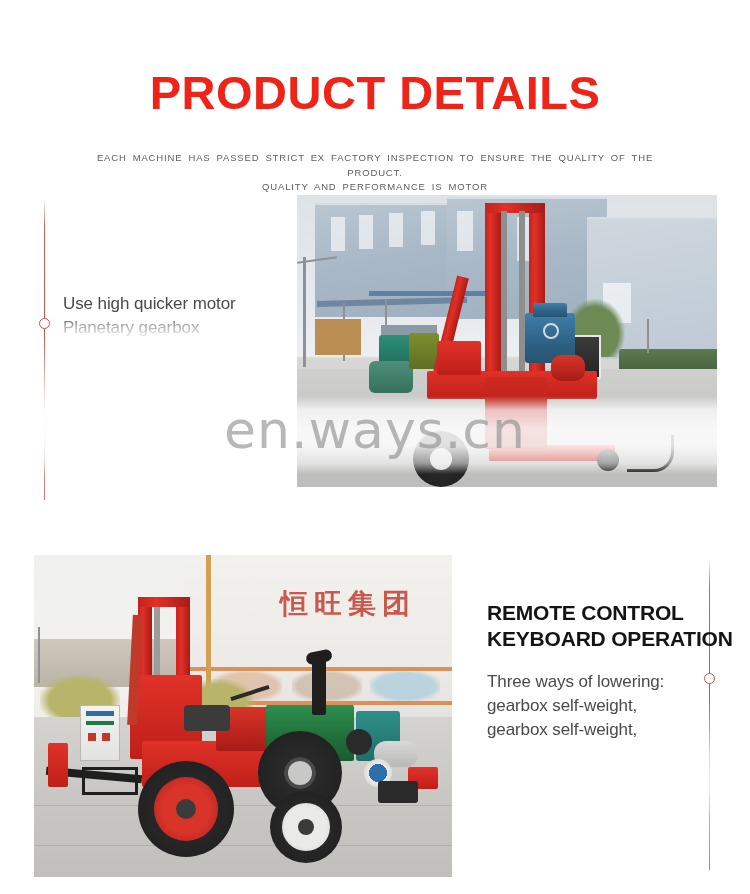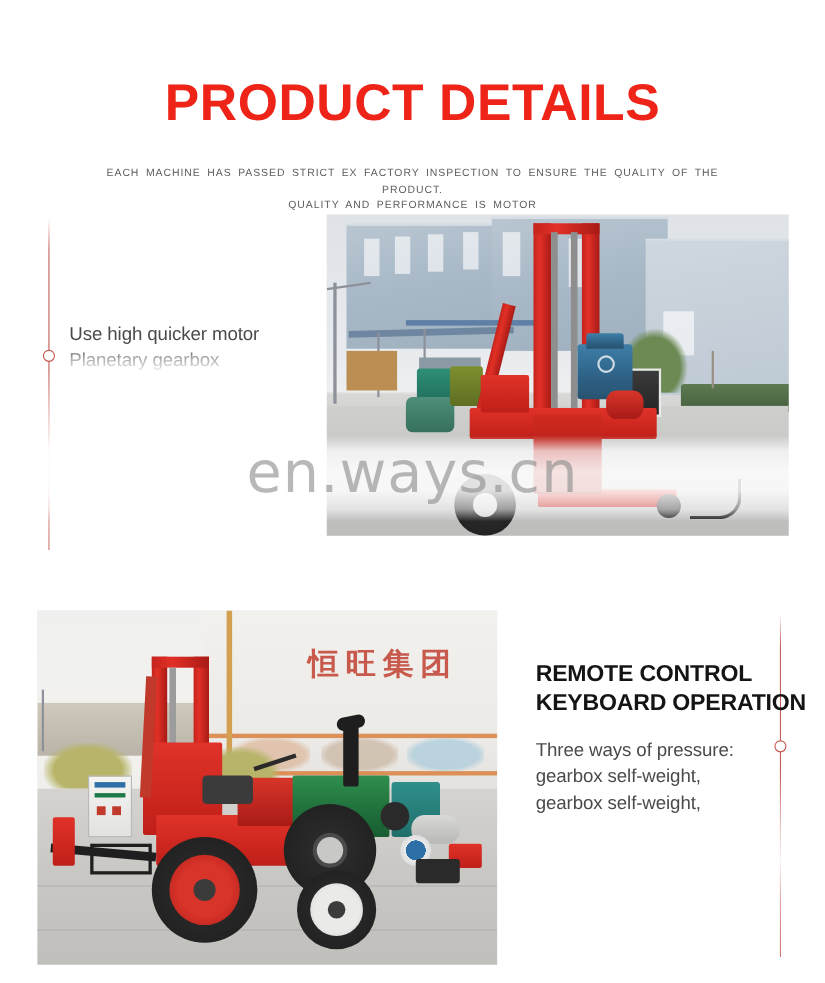--- a/index.html
+++ b/index.html
@@ -387,21 +387,21 @@
 <div class="watermark-text">en.ways.cn</div>
 
 <div class="section" id="section-2">
 
   <div class="rail" id="rail-2"></div>
   <div class="rail-dot" id="rail-dot-2"></div>
 
   <div class="textblock" id="textblock-2">
     <h2 class="block-heading">REMOTE CONTROL KEYBOARD OPERATION</h2>
     <div class="block-body">
-      <span>Three ways of pressure:</span><br>
+      <span>Three ways of lowering:</span><br>
       <span>gearbox self-weight,</span><br>
       <span>gearbox self-weight,</span><br>
     </div>
   </div>
 
   <div class="photo" id="photo-2">
     <div class="ph-sky"></div>
 
     <div class="wall" style="left:150px;top:0px;width:268px;height:170px;"></div>
     <div class="hanzi" style="left:246px;top:30px;font-size:28px;text-align:right;">恒旺集团</div>

